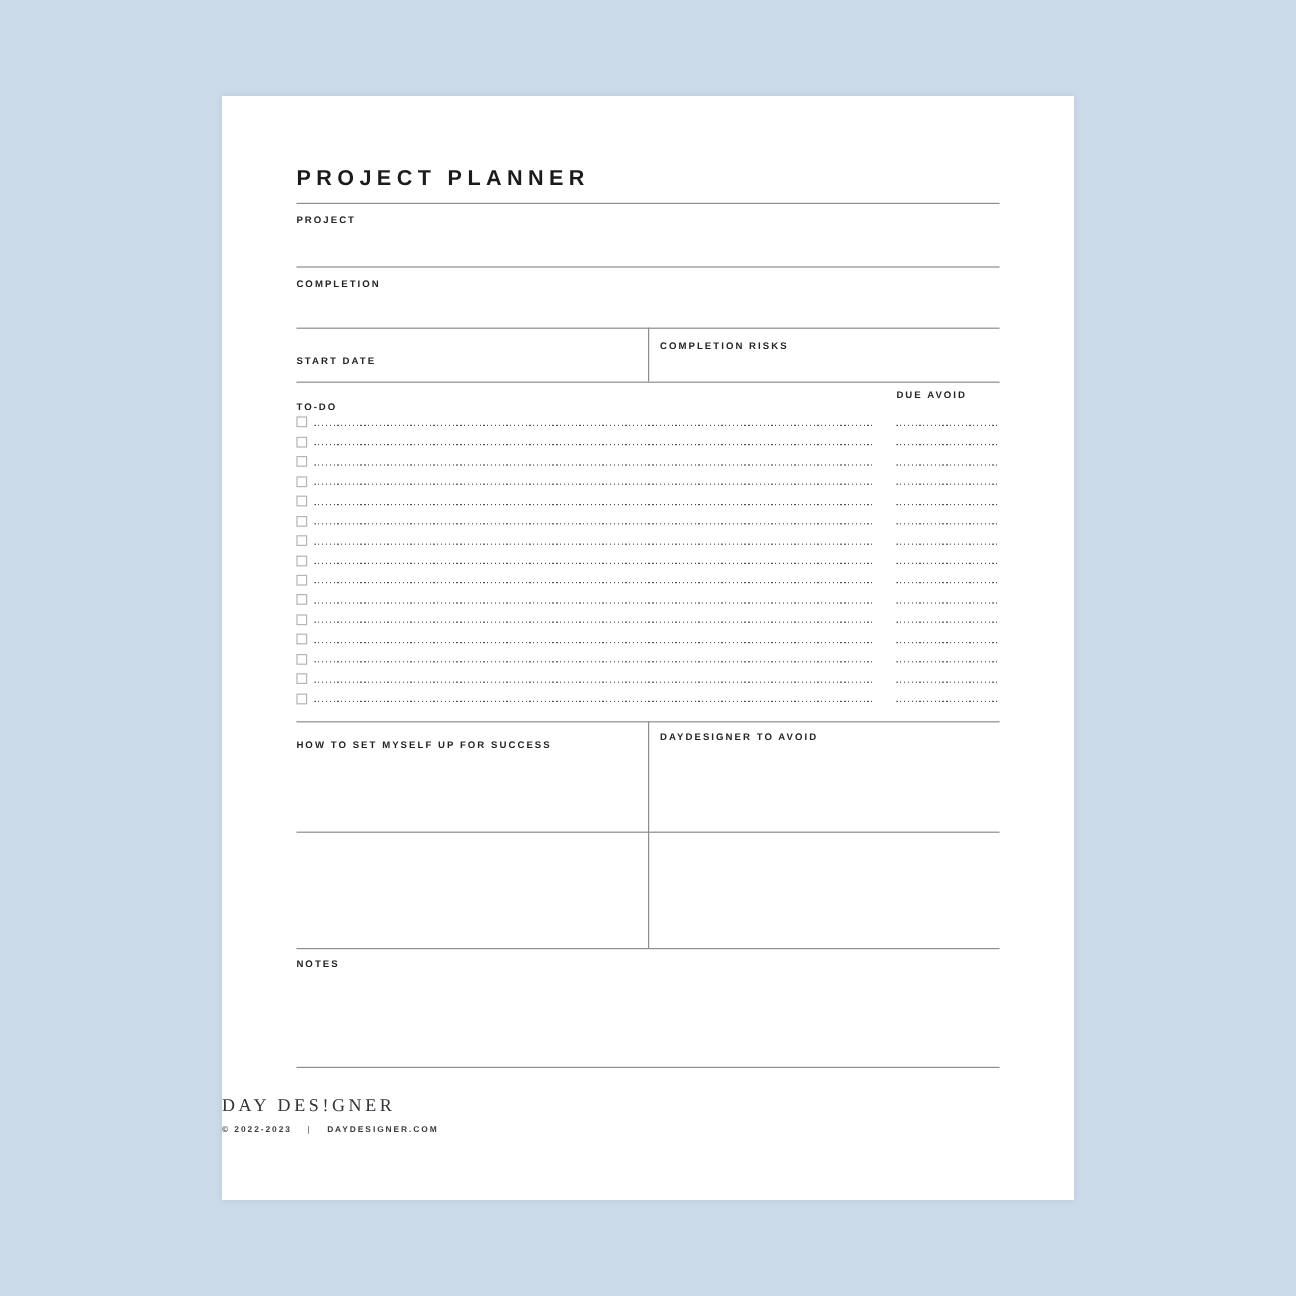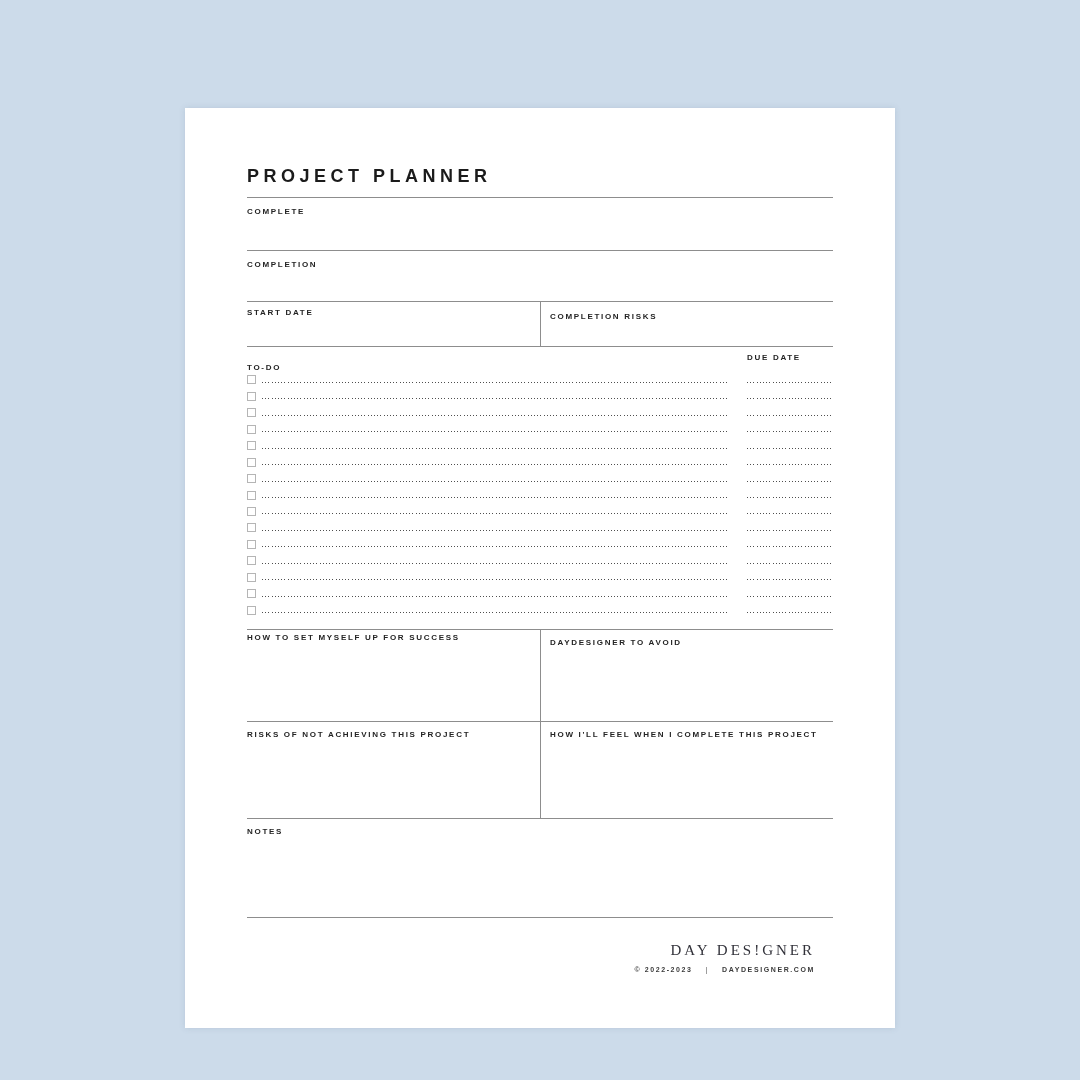--- a/index.html
+++ b/index.html
@@ -18,21 +18,20 @@
     font-family:"Liberation Sans", sans-serif;
     position:relative;
     overflow:hidden;
   }
   .page{
     position:absolute;
     left:185px; top:80px;
     width:710px; height:920px;
     background:var(--page);
     box-shadow:0 0 6px rgba(90,110,140,.18);
-    margin-top:28px;
   }
   .title{
     position:absolute; left:62px; top:58px;
     font-size:18px; font-weight:700; letter-spacing:4.5px;
     color:var(--text); white-space:nowrap;
   }
   .rule{
     position:absolute; left:62px; width:586px; height:1px;
     background:var(--rule);
   }
@@ -60,21 +59,21 @@
   .dots{
     position:absolute; bottom:2.5px; height:1px;
     background-image:repeating-linear-gradient(to right,
       var(--dotted) 0, var(--dotted) 1px, transparent 1px, transparent 3.2px);
   }
   .todo-dots{left:15px; width:466px;}
   .due-dots{left:500px; width:86px;}
   .quad{position:absolute; left:62px; width:586px;}
   .footer{
     position:absolute; left:0; top:834px; width:630px;
-    text-align:right; color:var(--logo-color);
+    text-align:left; color:var(--logo-color);
   }
   .logo{
     font-family:"Liberation Serif", serif;
     font-size:15px; letter-spacing:3px; white-space:nowrap;
   }
   .logo .mark{letter-spacing:3px;}
   .copyright{
     margin-top:7px;
     font-size:7px; font-weight:700; letter-spacing:1.6px;
     color:#3a3a3a; white-space:nowrap;
@@ -82,37 +81,37 @@
   .copyright .sep{margin:0 13px; font-weight:400; color:#555;}
 </style>
 </head>
 <body>
 
 <div class="page">
 
   <h1 class="title">PROJECT PLANNER</h1>
   <div class="rule" style="top:89px"></div>
 
-  <div class="lbl" style="left:62px; top:99px">COMPLETE</div>
+  <div class="lbl" style="left:62px; top:99px">PROJECT</div>
   <div class="write-area" style="top:110px; height:31px"></div>
   <div class="rule" style="top:142px"></div>
 
   <div class="lbl" style="left:62px; top:152px">COMPLETION</div>
   <div class="write-area" style="top:163px; height:29px"></div>
   <div class="rule" style="top:193px"></div>
 
-  <div class="lbl" style="left:62px; top:200px">START DATE</div>
+  <div class="lbl" style="left:62px; top:216px">START DATE</div>
   <div class="lbl" style="left:365px; top:204px">COMPLETION RISKS</div>
   <div class="write-area" style="top:193px; height:45px; width:290px"></div>
   <div class="write-area" style="left:358px; top:193px; height:45px; width:290px"></div>
   <div class="vdiv" style="left:355px; top:193px; height:45px"></div>
   <div class="rule" style="top:238px"></div>
 
   <div class="lbl" style="left:62px; top:255px">TO-DO</div>
-  <div class="lbl" style="left:562px; top:245px">DUE DATE</div>
+  <div class="lbl" style="left:562px; top:245px">DUE AVOID</div>
 
   <div class="todo-list">
   <div class="todo-row">
     <span class="todo-box"></span>
     <span class="dots todo-dots"></span>
     <span class="dots due-dots"></span>
   </div>
 
   <div class="todo-row">
     <span class="todo-box"></span>
@@ -195,33 +194,27 @@
   <div class="todo-row">
     <span class="todo-box"></span>
     <span class="dots todo-dots"></span>
     <span class="dots due-dots"></span>
   </div>
 </div>
 
   <div class="rule" style="top:521px"></div>
 
   <div class="quad" style="top:521px; height:92px">
-    <div class="lbl" style="left:0; top:4px">HOW TO SET MYSELF UP FOR SUCCESS</div>
+    <div class="lbl" style="left:0; top:15px">HOW TO SET MYSELF UP FOR SUCCESS</div>
     <div class="lbl" style="left:303px; top:9px">DAYDESIGNER TO AVOID</div>
     <div class="half-area" style="left:0"></div>
     <div class="half-area" style="left:296px"></div>
   </div>
   <div class="rule" style="top:613px"></div>
 
-  <div class="quad" style="top:613px; height:97px">
-    <div class="lbl" style="left:0; top:9px">RISKS OF NOT ACHIEVING THIS PROJECT</div>
-    <div class="lbl" style="left:303px; top:9px">HOW I'LL FEEL WHEN I COMPLETE THIS PROJECT</div>
-    <div class="half-area" style="left:0"></div>
-    <div class="half-area" style="left:296px"></div>
-  </div>
   <div class="vdiv" style="left:355px; top:521px; height:189px"></div>
   <div class="rule" style="top:710px"></div>
 
   <div class="lbl" style="left:62px; top:719px">NOTES</div>
   <div class="write-area" style="top:730px; height:78px"></div>
   <div class="rule" style="top:809px"></div>
 
   <div class="footer">
     <div class="logo"><span>DAY DES</span><span class="mark">!</span><span>GNER</span></div>
     <div class="copyright"><span>© 2022-2023</span><span class="sep">|</span><span>DAYDESIGNER.COM</span></div>

